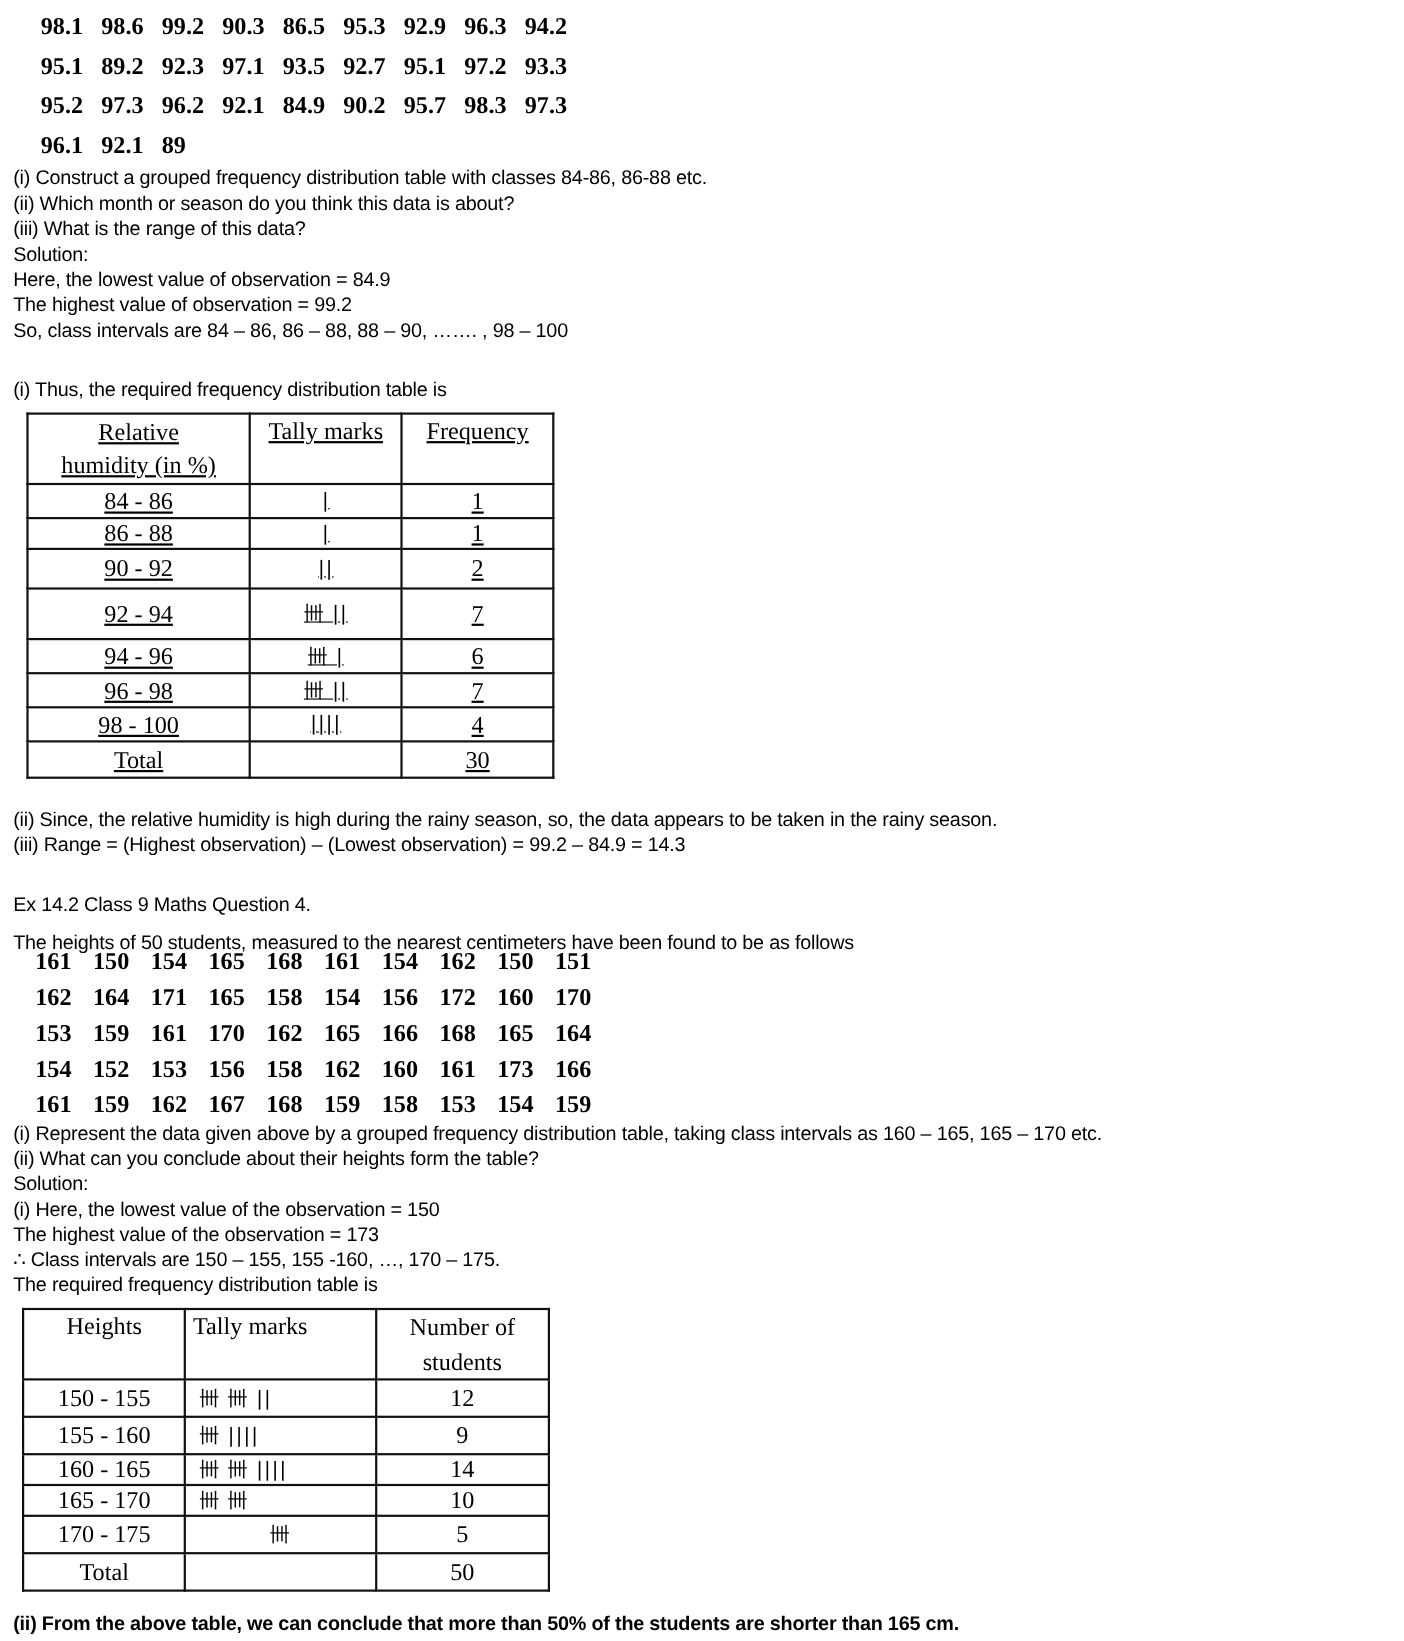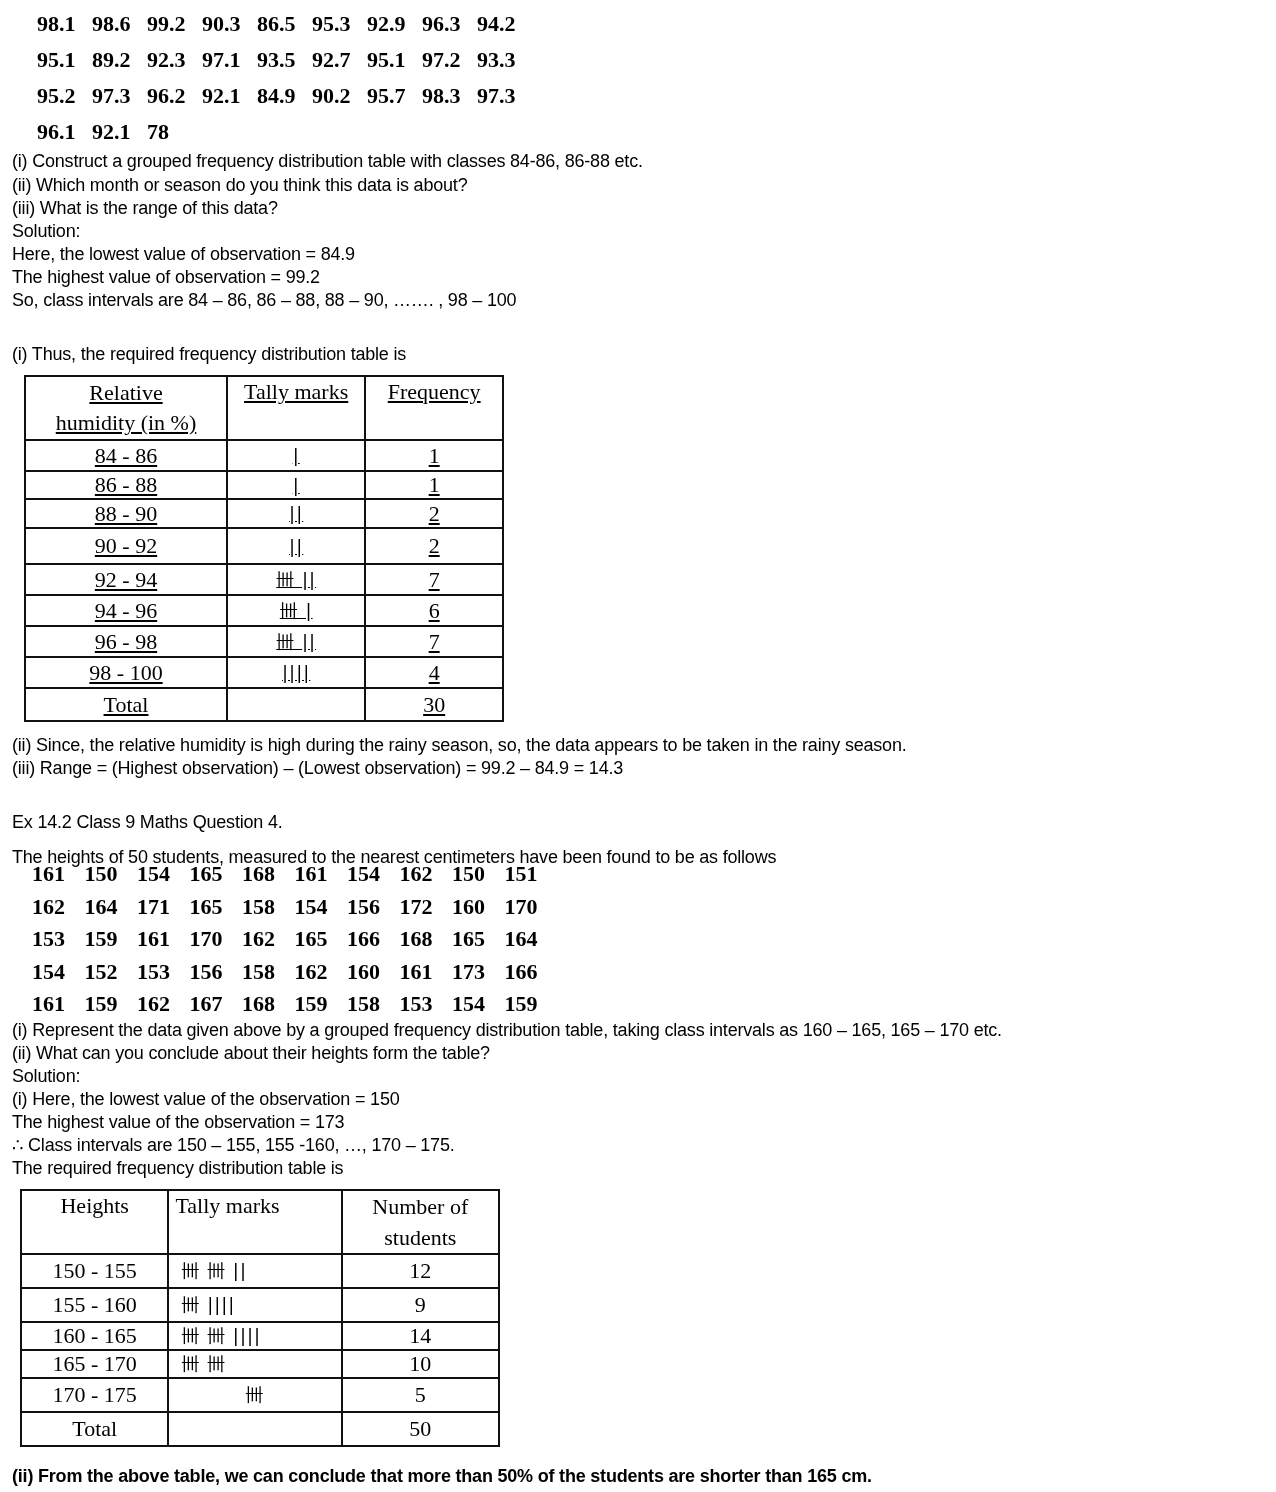--- a/index.html
+++ b/index.html
@@ -74,21 +74,21 @@
     <span>92.1</span>
     <span>84.9</span>
     <span>90.2</span>
     <span>95.7</span>
     <span>98.3</span>
     <span>97.3</span>
   </div>
   <div class="data-row">
     <span>96.1</span>
     <span>92.1</span>
-    <span>78</span>
+    <span>89</span>
   </div>
 </div>
 
 <div class="line" style="top:150px;">(i) Construct a grouped frequency distribution table with classes 84-86, 86-88 etc.</div>
 <div class="line" style="top:174px;">(ii) Which month or season do you think this data is about?</div>
 <div class="line" style="top:197px;">(iii) What is the range of this data?</div>
 <div class="line" style="top:220px;">Solution:</div>
 <div class="line" style="top:243px;">Here, the lowest value of observation = 84.9</div>
 <div class="line" style="top:266px;">The highest value of observation = 99.2</div>
 <div class="line" style="top:289px;">So, class intervals are 84 – 86, 86 – 88, 88 – 90, ……. , 98 – 100</div>
@@ -116,31 +116,26 @@
   <tr style="height:31px;">
     <td>84 - 86</td>
     <td class="tally">|</td>
     <td>1</td>
   </tr>
   <tr style="height:23px;border-radius:11px;">
     <td>86 - 88</td>
     <td class="tally">|</td>
     <td>1</td>
   </tr>
-  <tr style="height:29px;">
-    <td>88 - 90</td>
-    <td class="tally">||</td>
-    <td>2</td>
-  </tr>
   <tr style="height:36px;">
     <td>90 - 92</td>
     <td class="tally">||</td>
     <td>2</td>
   </tr>
-  <tr style="height:31px;">
+  <tr style="height:46px;">
     <td>92 - 94</td>
     <td class="tally">卌 ||</td>
     <td>7</td>
   </tr>
   <tr style="height:31px;">
     <td>94 - 96</td>
     <td class="tally">卌 |</td>
     <td>6</td>
   </tr>
   <tr style="height:31px;">

